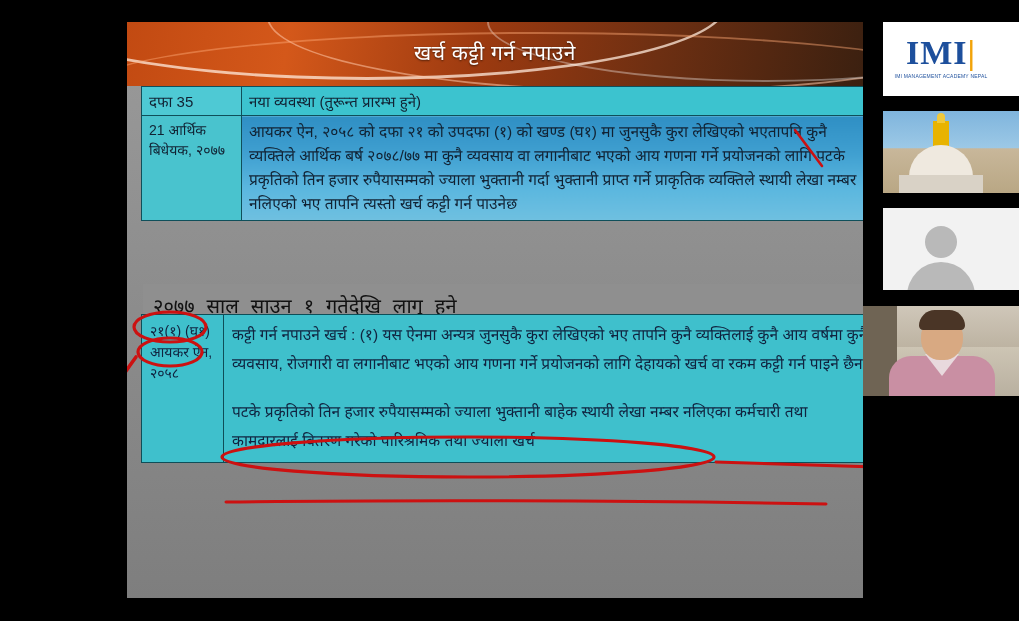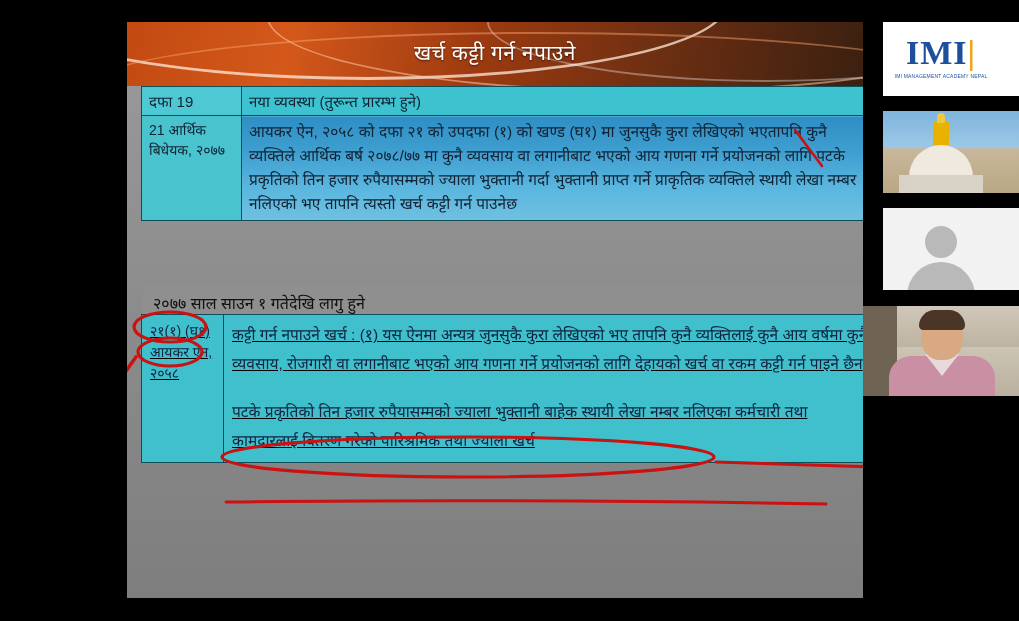--- a/index.html
+++ b/index.html
@@ -90,31 +90,31 @@
   }
   .t1-body-r .txt { display: block; }
 
   
   #effect-line {
     position: absolute;
     left: 16px; top: 262px;
     width: 720px; height: 38px;
     background: #8f8f8f;
     color: #111;
-    font-size: 16px;
+    font-size: 20px;
     padding: 8px 10px;
+    font-family: Liberation Mono, monospace;
   }
 
   
   #table2 {
     position: absolute;
     left: 14px; top: 292px;
     width: 740px;
     border-collapse: collapse;
-    text-decoration: underline;
   }
   #table2 td {
     border: 1px solid #0e4e58;
     background: #3fc0cc;
     vertical-align: top;
     padding: 6px 8px;
     color: #10233f;
   }
   .t2-l { width: 82px; font-size: 14px; line-height: 1.5; }
   .t2-r { font-size: 15.5px; line-height: 1.85; }
@@ -250,21 +250,21 @@
           <div class="swoosh s2"></div>
           <div class="swoosh s3"></div>
           <div class="swoosh s4"></div>
         </div>
 
         <div id="slide-title">खर्च कट्टी गर्न नपाउने</div>
 
         <table id="table1">
           <tbody>
               <tr>
-            <td class="t1-head-l">दफा 19</td>
+            <td class="t1-head-l">दफा 35</td>
             <td class="t1-head-r">नया व्यवस्था (तुरून्त प्रारम्भ हुने)</td>
           </tr>
           <tr>
             <td class="t1-body-l">21  आर्थिक बिधेयक, २०७७</td>
             <td class="t1-body-r">
               <span class="txt">आयकर ऐन, २०५८ को दफा २१ को उपदफा (१) को खण्ड (घ१) मा जुनसुकै कुरा लेखिएको भएतापनि कुनै व्यक्तिले आर्थिक बर्ष २०७८/७७ मा कुनै व्यवसाय वा लगानीबाट भएको आय गणना गर्ने प्रयोजनको लागि पटके प्रकृतिको तिन हजार रुपैयासम्मको ज्याला भुक्तानी गर्दा भुक्तानी प्राप्त गर्ने प्राकृतिक व्यक्तिले स्थायी लेखा नम्बर  नलिएको भए तापनि त्यस्तो खर्च कट्टी गर्न पाउनेछ</span>
             </td>
           </tr>
         </tbody>
           </table>

